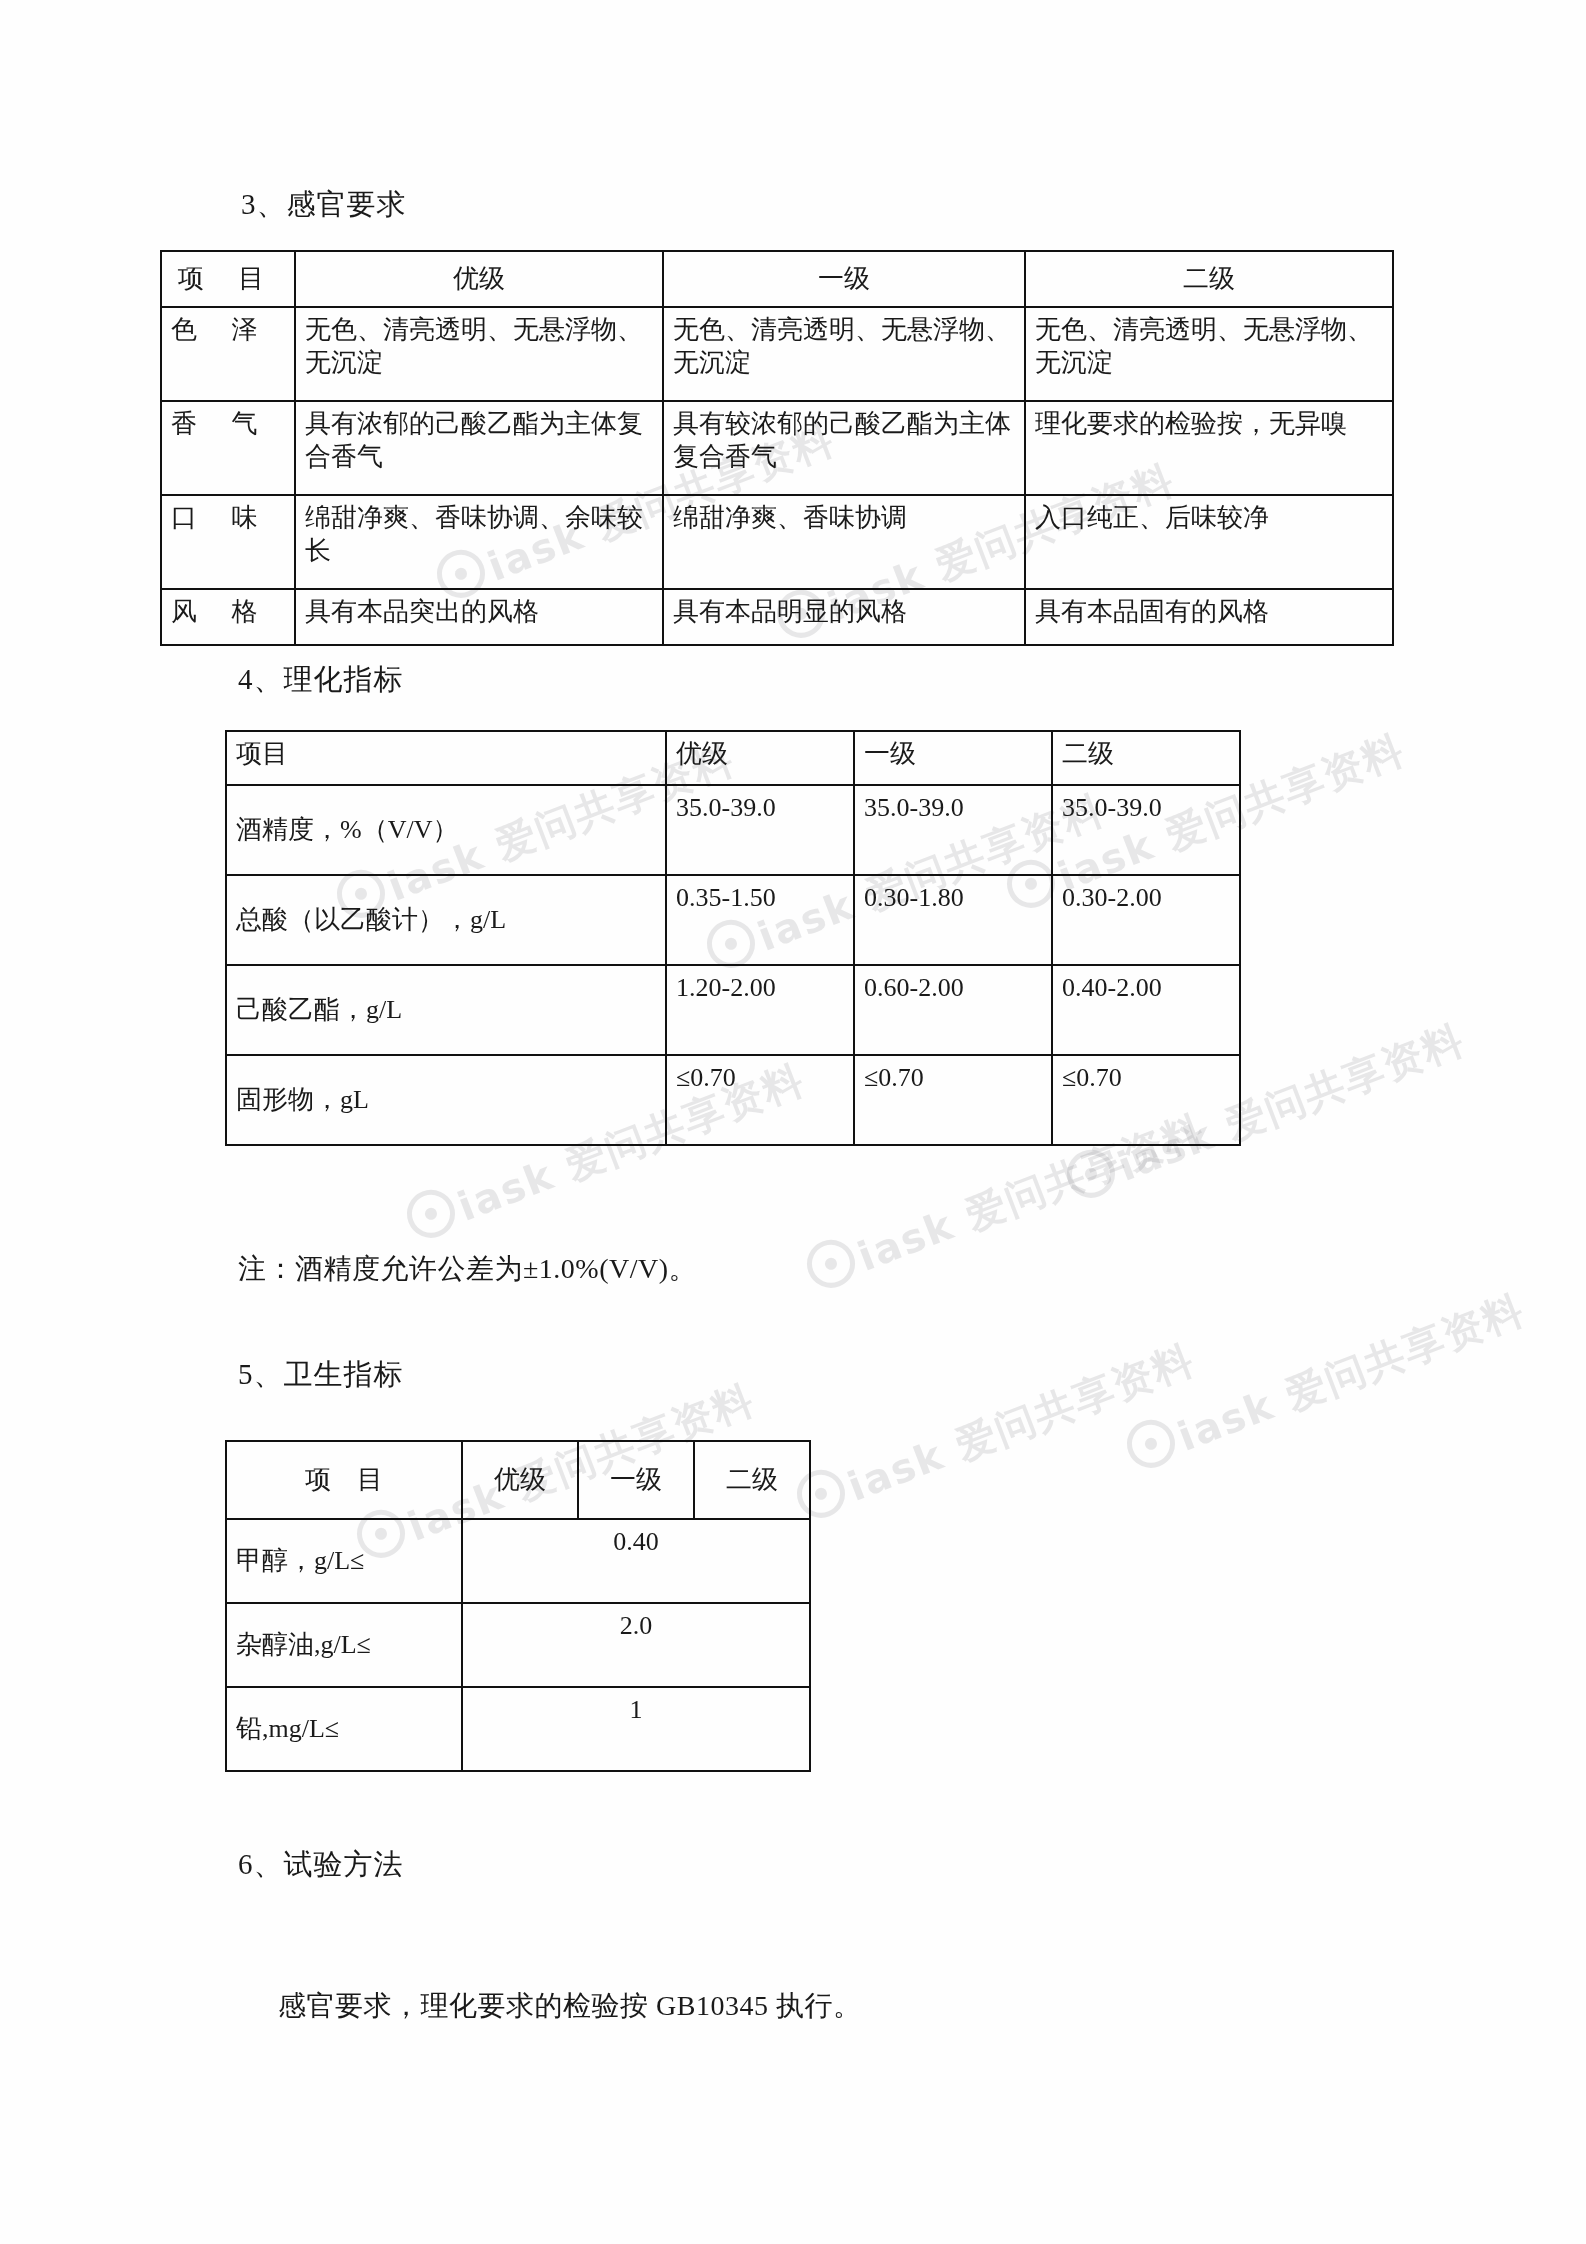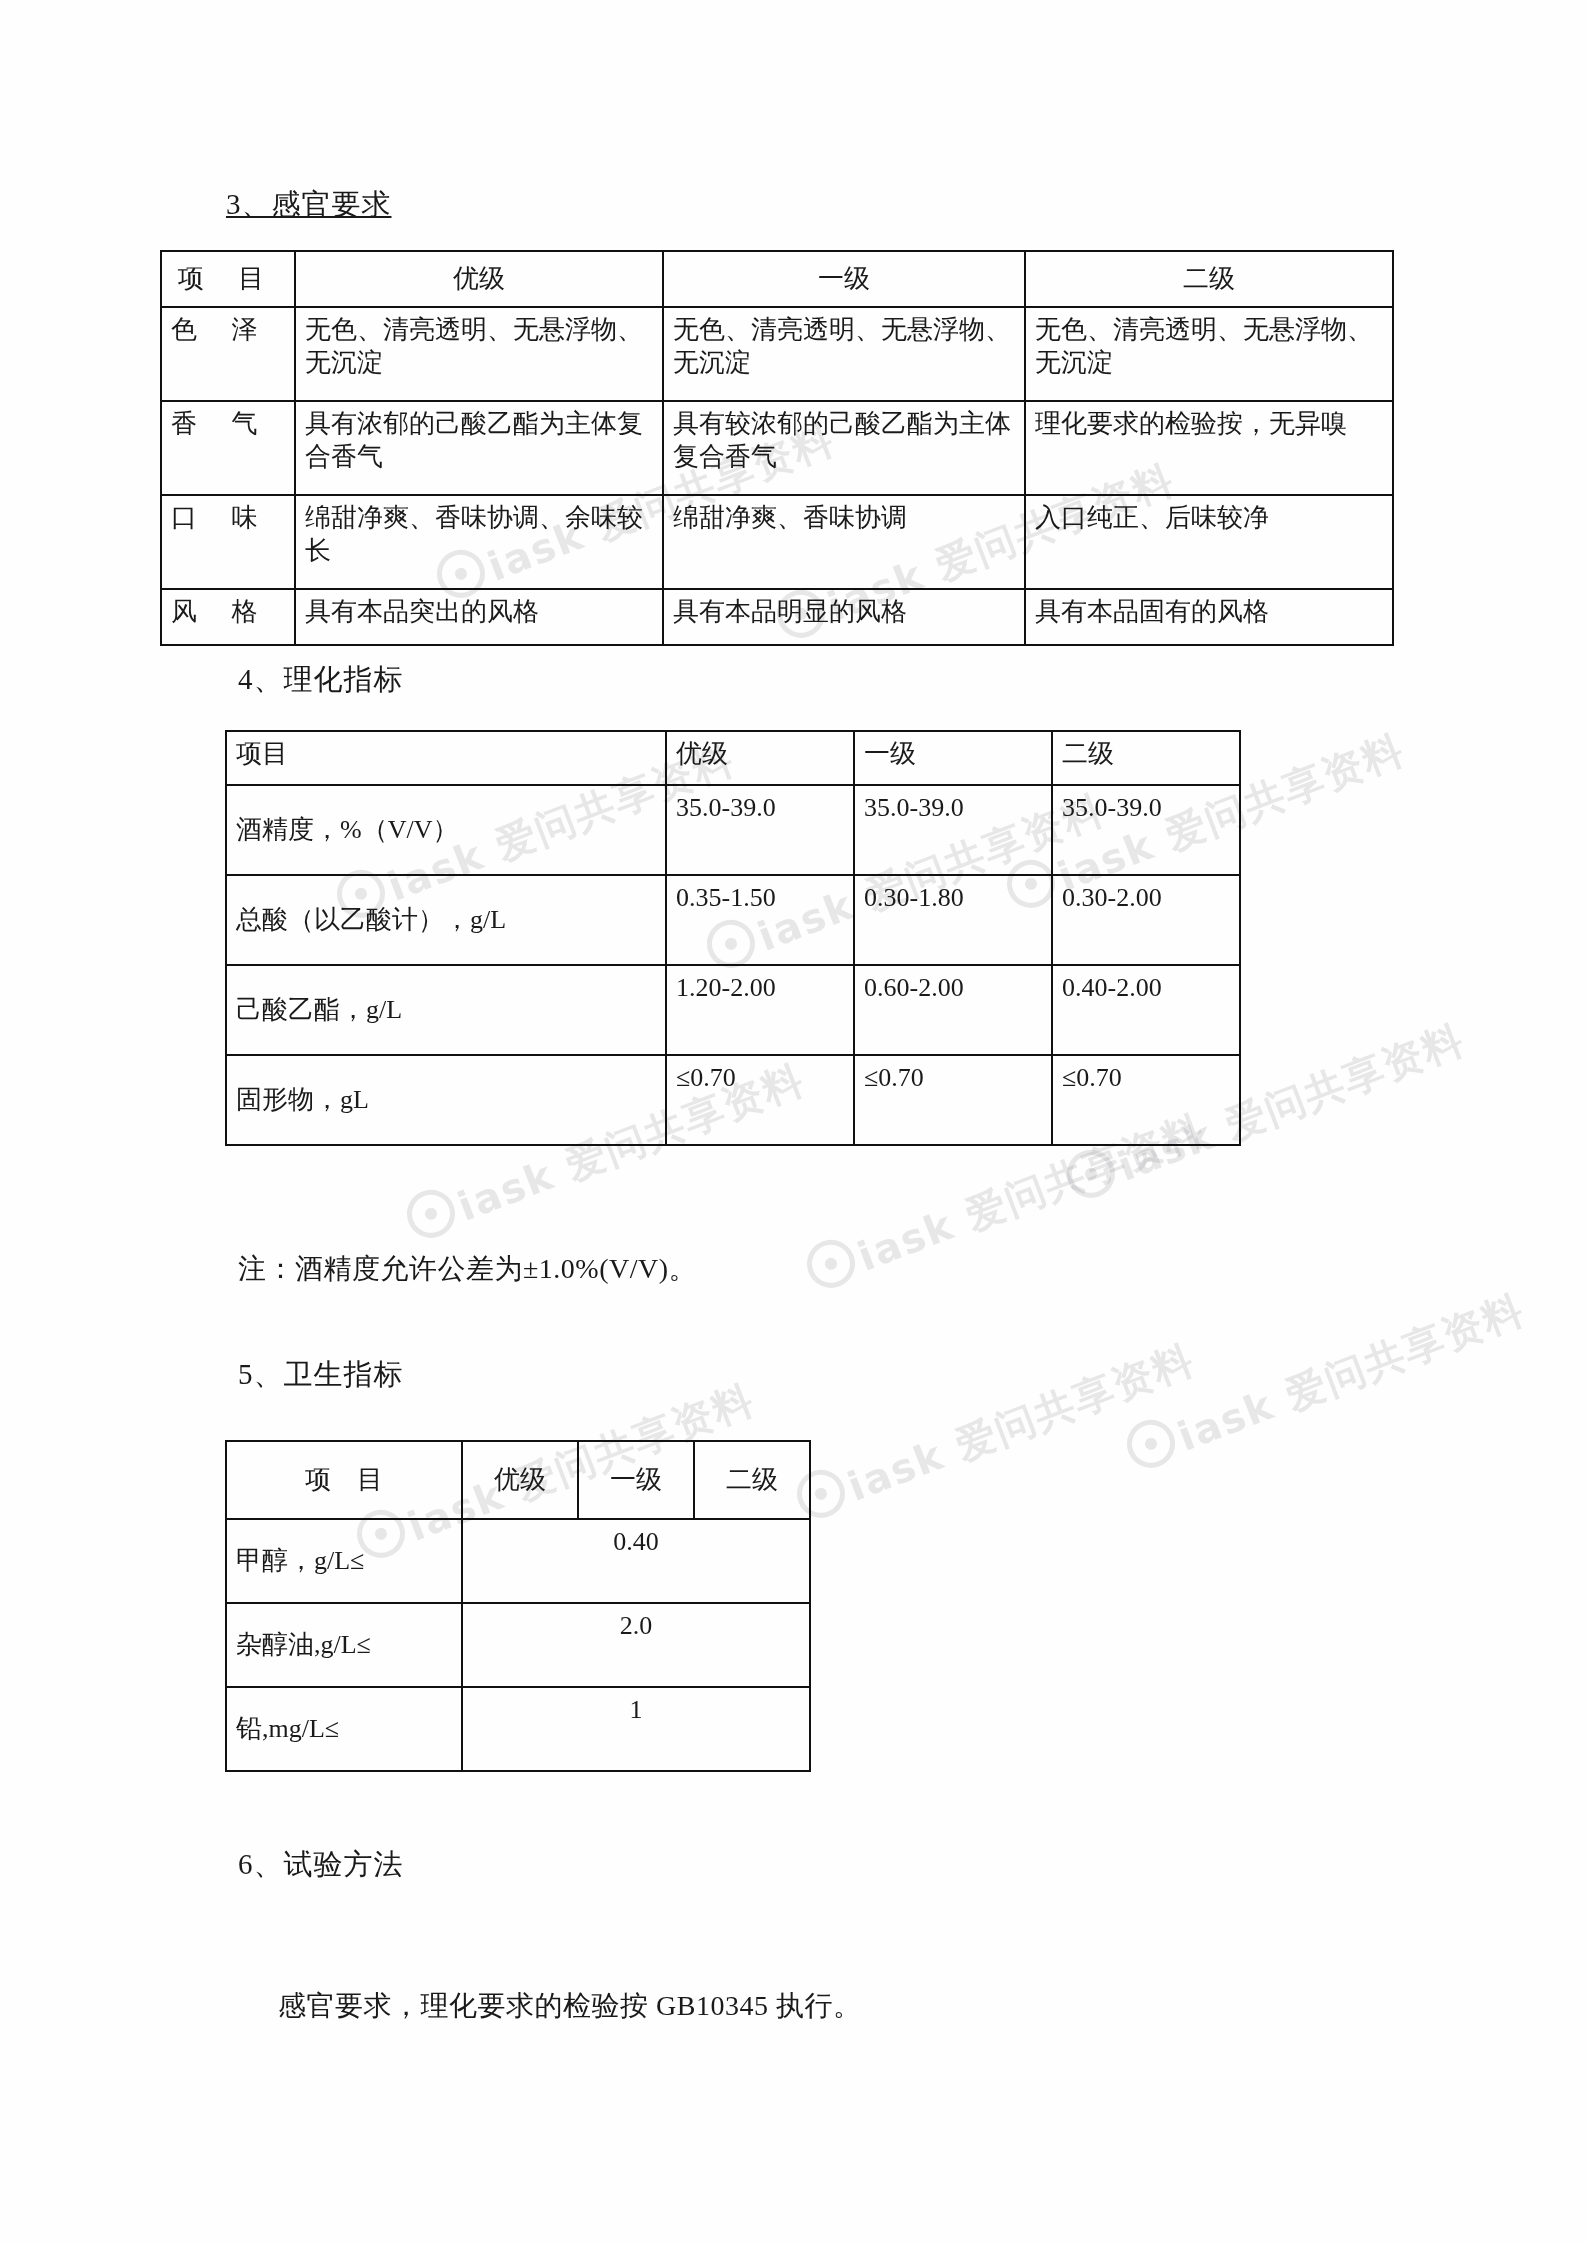--- a/index.html
+++ b/index.html
@@ -144,21 +144,21 @@
     <div class="wm" style="left:400px; top:1200px; font-size:40px; transform:rotate(-21deg);"><span class="eye"></span>iask 爱问共享资料</div>
     <div class="wm" style="left:800px; top:1250px; font-size:40px; transform:rotate(-21deg);"><span class="eye"></span>iask 爱问共享资料</div>
     <div class="wm" style="left:1060px; top:1160px; font-size:40px; transform:rotate(-21deg);"><span class="eye"></span>iask 爱问共享资料</div>
     <div class="wm" style="left:350px; top:1520px; font-size:40px; transform:rotate(-21deg);"><span class="eye"></span>iask 爱问共享资料</div>
     <div class="wm" style="left:790px; top:1480px; font-size:40px; transform:rotate(-21deg);"><span class="eye"></span>iask 爱问共享资料</div>
     <div class="wm" style="left:1120px; top:1430px; font-size:40px; transform:rotate(-21deg);"><span class="eye"></span>iask 爱问共享资料</div>
   </div>
 
   <div class="content">
 
-    <div class="sec-heading" style="left:226px; top:185px;text-decoration:underline;">3、感官要求</div>
+    <div class="sec-heading" style="left:241px; top:185px;">3、感官要求</div>
 
     <table class="doc" id="tbl-sensory">
       <tbody>
         <tr class="r-head">
           <td class="ctrmid"><span class="spaced">项 目</span></td>
           <td class="ctrmid">优级</td>
           <td class="ctrmid">一级</td>
           <td class="ctrmid">二级</td>
         </tr>
         <tr class="r-tall">

